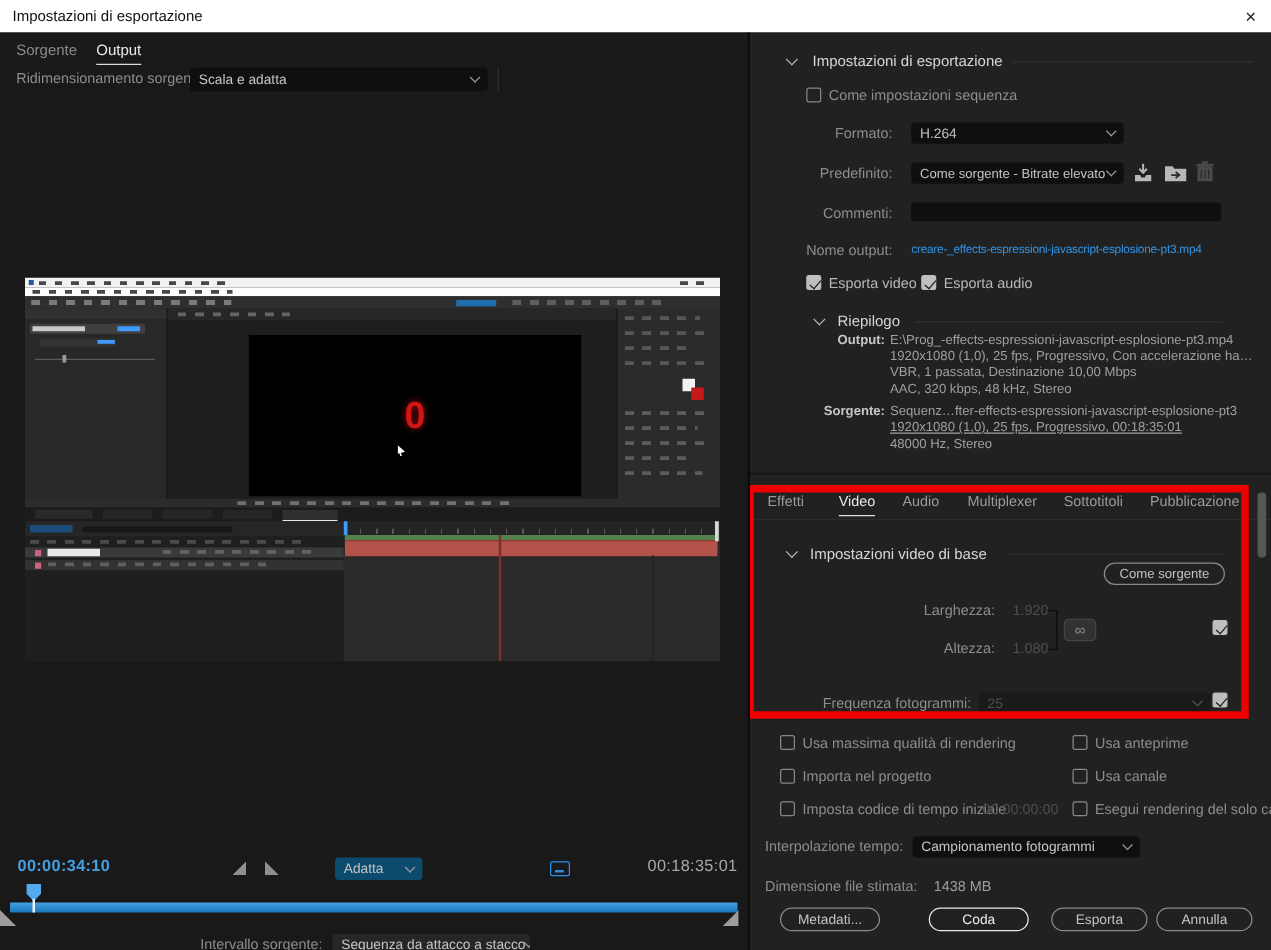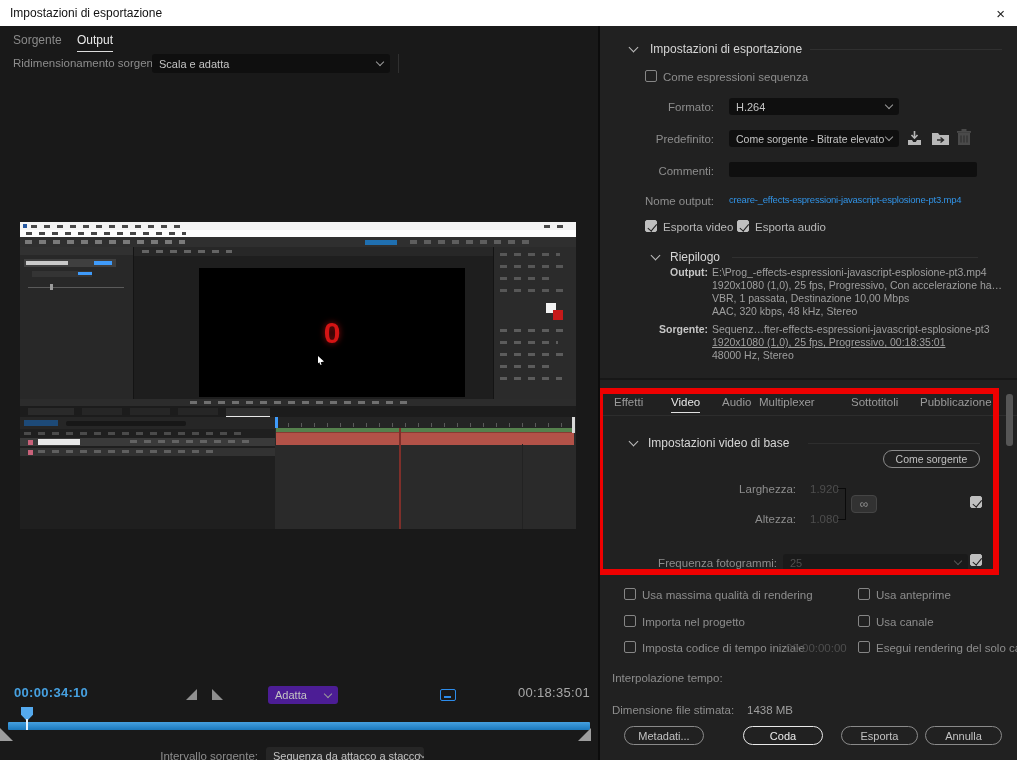--- a/index.html
+++ b/index.html
@@ -184,21 +184,21 @@
         </div>
 
         <div class="abs" style="left:552px;top:11px;width:3px;height:16px;background:#d8d8d8;"></div>
       </div>
 
     </div>
 
     <span class="tc" style="left:14px;top:659px;color:#46a0e0;font-weight:bold;">00:00:34:10</span>
     <div class="tri" style="left:186px;top:663px;clip-path:polygon(0 100%,100% 100%,100% 0);"></div>
     <div class="tri" style="left:212px;top:663px;clip-path:polygon(0 0,0 100%,100% 100%);"></div>
-    <div class="dd" style="left:268px;top:660px;width:70px;height:18px;background:#4c1d95;">
+    <div class="dd" style="left:268px;top:660px;width:70px;height:18px;background:#0c4a6e;">
       <span>Adatta</span>
       <span class="chev"></span>
     </div>
     <div class="abs" style="left:440px;top:663px;width:16px;height:12px;border:1.6px solid #2d8ceb;border-radius:2px;box-sizing:border-box;">
       <div class="abs" style="left:3px;bottom:2px;width:7px;height:2px;background:#2d8ceb;"></div>
     </div>
     <span class="tc" style="right:8px;top:659px;color:#a8a8a8;">00:18:35:01</span>
 
     <div class="scrubber"></div>
     <div class="playflag"></div>
@@ -213,21 +213,21 @@
     </div>
   </div>
 
   <div class="right">
 
     <span class="seccev" style="left:30px;top:18px;"></span>
     <span class="hdr" style="left:50px;top:16px;">Impostazioni di esportazione</span>
     <div class="hline" style="left:210px;top:23px;width:192px;opacity:.6;"></div>
 
     <div class="cb" style="left:45px;top:44px;"></div>
-    <span class="lbl" style="left:63px;top:45px;">Come espressioni sequenza</span>
+    <span class="lbl" style="left:63px;top:45px;">Come impostazioni sequenza</span>
 
     <span class="lbl lblr" style="left:20px;top:75px;width:94px;">Formato:</span>
     <div class="dd" style="left:129px;top:72px;width:170px;height:17px;">
       <span>H.264</span>
       <span class="chev"></span>
     </div>
 
     <span class="lbl lblr" style="left:20px;top:107px;width:94px;">Predefinito:</span>
     <div class="dd" style="left:129px;top:104px;width:170px;height:17px;font-size:10.5px;">
       <span>Come sorgente - Bitrate elevato</span>
@@ -273,21 +273,21 @@
     <span class="sumlbl" style="left:30px;top:297px;width:78px;">Sorgente:</span>
     <span class="sum" style="left:112px;top:297px;">Sequenz…fter-effects-espressioni-javascript-esplosione-pt3</span>
     <span class="sum" style="left:112px;top:310px;text-decoration:underline;">1920x1080 (1,0), 25 fps, Progressivo, 00:18:35:01</span>
     <span class="sum" style="left:112px;top:323px;">48000 Hz, Stereo</span>
 
     <div class="hline" style="left:0;top:352px;width:419px;background:#171717;height:2px;"></div>
 
     <span class="rtab" style="left:14px;top:370px;">Effetti</span>
     <span class="rtab active" style="left:71px;top:370px;">Video</span>
     <span class="rtab" style="left:122px;top:370px;">Audio</span>
-    <span class="rtab" style="left:159px;top:370px;text-align:center;">Multiplexer</span>
+    <span class="rtab" style="left:174px;top:370px;text-align:center;">Multiplexer</span>
     <span class="rtab" style="left:251px;top:370px;">Sottotitoli</span>
     <span class="rtab" style="left:320px;top:370px;">Pubblicazione</span>
     <div class="hline" style="left:0;top:389px;width:419px;opacity:.45;"></div>
 
     <span class="seccev" style="left:30px;top:412px;"></span>
     <span class="hdr" style="left:48px;top:410px;">Impostazioni video di base</span>
     <div class="hline" style="left:208px;top:417px;width:172px;opacity:.5;"></div>
 
     <div class="pill" style="left:283px;top:424px;width:97px;height:18px;font-size:10.5px;">Come sorgente</div>
 
@@ -321,20 +321,24 @@
     <div class="cb" style="left:258px;top:589px;"></div>
     <span class="lbl" style="left:276px;top:590px;">Usa canale</span>
 
     <div class="cb" style="left:24px;top:615px;"></div>
     <span class="lbl" style="left:42px;top:616px;">Imposta codice di tempo iniziale</span>
     <span class="lbl dim" style="left:186px;top:616px;">00:00:00:00</span>
     <div class="cb" style="left:258px;top:615px;"></div>
     <span class="lbl" style="left:276px;top:616px;">Esegui rendering del solo canale</span>
 
     <span class="lbl" style="left:12px;top:646px;">Interpolazione tempo:</span>
+    <div class="dd" style="left:130px;top:643px;width:182px;height:17px;">
+      <span>Campionamento fotogrammi</span>
+      <span class="chev"></span>
+    </div>
 
     <span class="lbl" style="left:12px;top:678px;">Dimensione file stimata:</span>
     <span class="lbl" style="left:147px;top:678px;color:#9f9f9f;">1438 MB</span>
 
     <div class="pill" style="left:24px;top:700px;width:80px;">Metadati...</div>
     <div class="pill primary" style="left:143px;top:700px;width:80px;">Coda</div>
     <div class="pill" style="left:241px;top:700px;width:77px;">Esporta</div>
     <div class="pill" style="left:325px;top:700px;width:77px;">Annulla</div>
   </div>
 </div>

